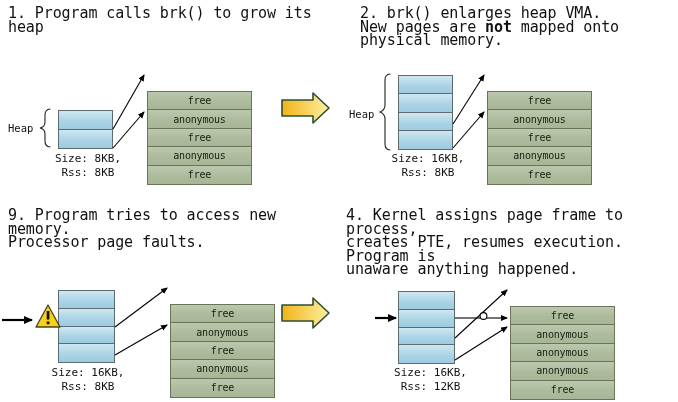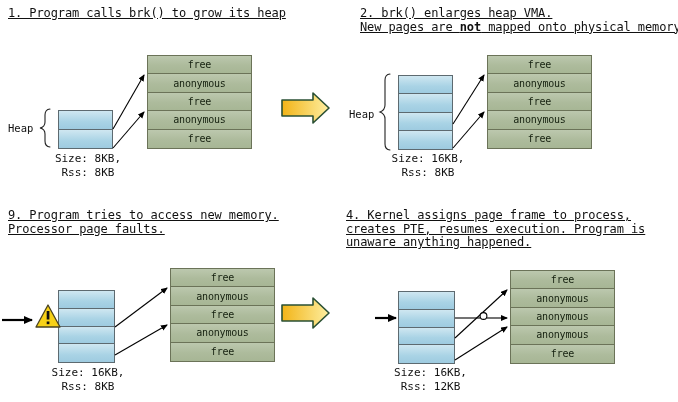--- a/index.html
+++ b/index.html
@@ -3,28 +3,28 @@
 <meta charset="utf-8">
 <style>
   html,body{margin:0;padding:0;}
   body{
     width:678px;height:402px;background:#ffffff;
     font-family:"DejaVu Sans Mono","Liberation Mono",monospace;
     color:#1a1a1a;overflow:hidden;position:relative;
   }
   .panel{position:absolute;}
   .caption{
-    font-size:12px;line-height:13.5px;white-space:pre-line;
-    letter-spacing:-0.1px;color:#111;text-decoration:underline;
+    font-size:15px;line-height:13.5px;white-space:pre-line;
+    letter-spacing:-0.1px;color:#111;
   }
   .caption b{font-weight:bold;}
 
   
   .phys{position:absolute;border:1px solid #6b7358;
-        box-sizing:border-box;background:#b2bfa2;}
+        box-sizing:border-box;background:#b2bfa2;margin-top:36px;}
   .phys .row{
     box-sizing:border-box;
     border-bottom:1px solid #6b7358;
     background:linear-gradient(180deg,#bcc8ae 0%,#adbb9c 55%,#a7b695 100%);
     display:flex;align-items:center;justify-content:center;
     font-size:10px;color:#15200f;letter-spacing:-0.2px;
   }
   .phys .row:last-child{border-bottom:none;}
 
   

